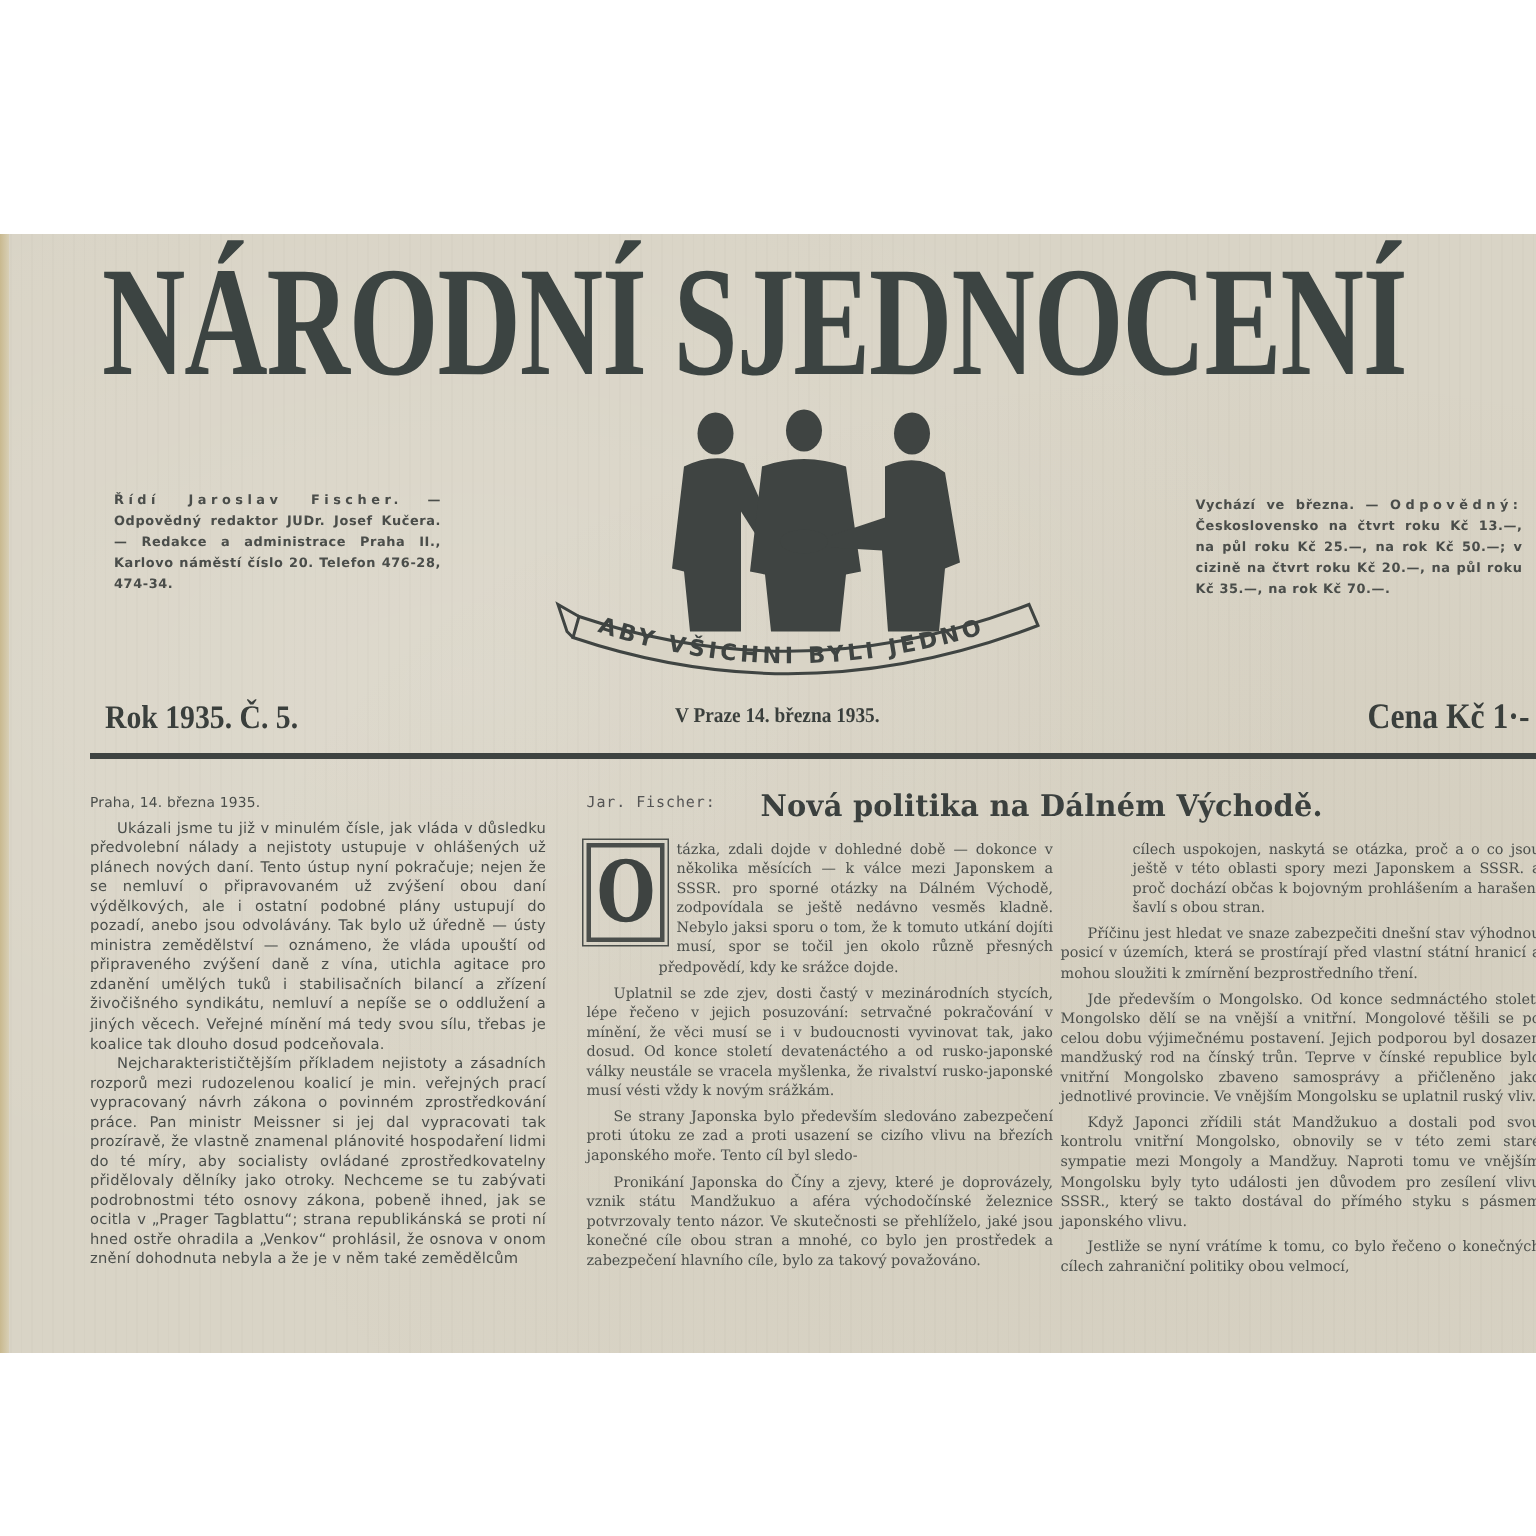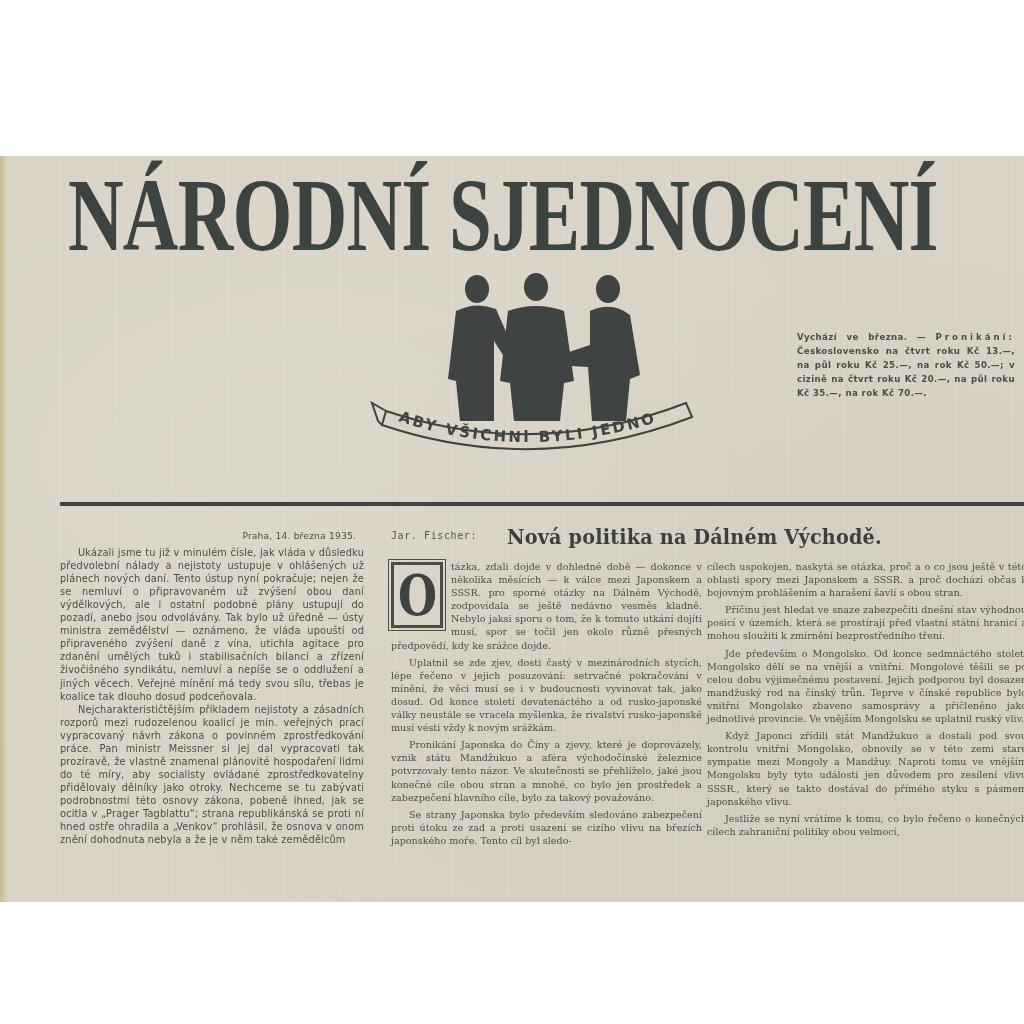--- a/index.html
+++ b/index.html
@@ -47,21 +47,21 @@
       position: absolute; left: 60px; top: 346px; width: 964px; height: 4px; background: #3e4341;
     }
     .col {
       position: absolute; color: #4a4e4b; text-align: justify;
     }
     .col1 {
       left: 60px; top: 373px; width: 304px;
       font-family: "DejaVu Sans", sans-serif; font-size: 9.8px; line-height: 13.05px;
       letter-spacing: 0.15px;
     }
-    .col1 .place { text-align: right; padding-right: 8px; font-size: 9.2px; margin-bottom: 4px; }
+    .col1 .place { text-align: left; padding-right: 8px; font-size: 9.2px; margin-bottom: 4px; }
     .col1 p { margin: 0; text-indent: 18px; }
     .article-head {
       position: absolute; left: 391px; top: 371px; width: 630px; height: 30px;
     }
     .byline-text {
       position: absolute; left: 0; top: 3px; font-family: "DejaVu Sans Mono", monospace;
       font-size: 10px; color: #555; letter-spacing: 0.6px;
     }
     .headline {
       position: absolute; left: 116px; top: -2px; font-family: "DejaVu Serif", serif;
@@ -76,30 +76,31 @@
     .serif-col p { margin: 0; text-indent: 18px; }
     .serif-col p.gap { margin-top: 4px; }
     .dropcap {
       float: left; width: 46px; height: 60px; margin: 2px 8px 2px 0;
       border: 3px solid #4a4e4b; outline: 1px solid #4a4e4b; outline-offset: 2px;
       display: flex; align-items: center; justify-content: center;
       font-family: "DejaVu Serif", serif; font-weight: bold; font-size: 56px; color: #3e4341;
       line-height: 1;
     }
     .dropcap span { display: inline-block; transform: scaleX(0.8); }
-    .first-p { text-indent: 0 !important; }
+    .first-p { text-indent: 0 !important; padding-left: 48px; }
   </style>
 </head>
 <body>
 
 <div class="paper">
   <div class="left-edge"></div>
 
   <div class="masthead">NÁRODNÍ SJEDNOCENÍ</div>
 
+  <div class="imprint left"><span class="sp">Řídí Jaroslav Fischer.</span><span> — Odpovědný redaktor JUDr. Josef Kučera. — Redakce a administrace Praha II., Karlovo náměstí číslo 20. Telefon 476-28, 474-34.</span></div>
 
   <div class="emblem">
     <svg width="336" height="180" viewBox="0 0 336 180">
       <g fill="#3f4442">
 
         <ellipse cx="109" cy="18" rx="12" ry="14"></ellipse>
         <path d="M88 40 Q108 30 128 38 L150 88 L140 92 L126 70 L126 150 L92 150 L88 110 L80 108 Z"></path>
 
         <ellipse cx="168" cy="16" rx="12" ry="14"></ellipse>
         <path d="M140 40 Q168 30 196 40 L206 110 L196 112 L192 150 L146 150 L142 112 L132 110 Z"></path>
@@ -112,43 +113,48 @@
 
       <path d="M18 140 Q168 190 318 132 L324 146 Q168 206 14 154 Z" fill="#d9d4c6" stroke="#3f4442" stroke-width="2"></path>
       <path d="M18 140 L4 132 L10 150 L14 154" fill="none" stroke="#3f4442" stroke-width="2"></path>
       <path id="ribbonPath" d="M30 150 Q168 196 316 142" fill="none"></path>
       <text font-family="DejaVu Sans, sans-serif" font-size="15" font-weight="bold" fill="#3f4442" letter-spacing="2.5">
         <textPath href="#ribbonPath">ABY VŠICHNI BYLI JEDNO</textPath>
       </text>
     </svg>
   </div>
 
-  <div class="imprint right"><span>Vychází ve března. — </span><span class="sp">Pronikání:</span><span> Československo na čtvrt roku Kč 13.—, na půl roku Kč 25.—, na rok Kč 50.—; v cizině na čtvrt roku Kč 20.—, na půl roku Kč 35.—, na rok Kč 70.—.</span></div>
+  <div class="imprint right"><span>Vychází ve března. — </span><span class="sp">Odpovědný:</span><span> Československo na čtvrt roku Kč 13.—, na půl roku Kč 25.—, na rok Kč 50.—; v cizině na čtvrt roku Kč 20.—, na půl roku Kč 35.—, na rok Kč 70.—.</span></div>
 
+  <div class="dateline-row">
+    <span class="dl-left">Rok 1935. Č. 5.</span>
+    <span class="dl-mid">V Praze 14. března 1935.</span>
+    <span class="dl-right">Cena Kč 1·-</span>
+  </div>
   <div class="rule"></div>
 
   <div class="col col1">
     <div class="place">Praha, 14. března 1935.</div>
     <p>Ukázali jsme tu již v minulém čísle, jak vláda v důsledku předvolební nálady a nejistoty ustupuje v ohlášených už plánech nových daní. Tento ústup nyní pokračuje; nejen že se nemluví o připravovaném už zvýšení obou daní výdělkových, ale i ostatní podobné plány ustupují do pozadí, anebo jsou odvolávány. Tak bylo už úředně — ústy ministra zemědělství — oznámeno, že vláda upouští od připraveného zvýšení daně z vína, utichla agitace pro zdanění umělých tuků i stabilisačních bilancí a zřízení živočišného syndikátu, nemluví a nepíše se o oddlužení a jiných věcech. Veřejné mínění má tedy svou sílu, třebas je koalice tak dlouho dosud podceňovala.</p>
     <p>Nejcharakterističtějším příkladem nejistoty a zásadních rozporů mezi rudozelenou koalicí je min. veřejných prací vypracovaný návrh zákona o povinném zprostředkování práce. Pan ministr Meissner si jej dal vypracovati tak prozíravě, že vlastně znamenal plánovité hospodaření lidmi do té míry, aby socialisty ovládané zprostředkovatelny přidělovaly dělníky jako otroky. Nechceme se tu zabývati podrobnostmi této osnovy zákona, pobeně ihned, jak se ocitla v „Prager Tagblattu“; strana republikánská se proti ní hned ostře ohradila a „Venkov“ prohlásil, že osnova v onom znění dohodnuta nebyla a že je v něm také zemědělcům</p>
   </div>
 
   <div class="article-head">
     <span class="byline-text">Jar. Fischer:</span>
     <span class="headline">Nová politika na Dálném Východě.</span>
   </div>
 
   <div class="col col2 serif-col">
     <div class="dropcap">
         <span>O</span>
       </div>
     <p class="first-p">tázka, zdali dojde v dohledné době — dokonce v několika měsících — k válce mezi Japonskem a SSSR. pro sporné otázky na Dálném Východě, zodpovídala se ještě nedávno vesměs kladně. Nebylo jaksi sporu o tom, že k tomuto utkání dojíti musí, spor se točil jen okolo různě přesných předpovědí, kdy ke srážce dojde.</p>
     <p class="gap">Uplatnil se zde zjev, dosti častý v mezinárodních stycích, lépe řečeno v jejich posuzování: setrvačné pokračování v mínění, že věci musí se i v budoucnosti vyvinovat tak, jako dosud. Od konce století devatenáctého a od rusko-japonské války neustále se vracela myšlenka, že rivalství rusko-japonské musí vésti vždy k novým srážkám.</p>
+    <p class="gap">Se strany Japonska bylo především sledováno zabezpečení proti útoku ze zad a proti usazení se cizího vlivu na březích japonského moře. Tento cíl byl sledo-</p>
     <p class="gap">Pronikání Japonska do Číny a zjevy, které je doprovázely, vznik státu Mandžukuo a aféra východočínské železnice potvrzovaly tento názor. Ve skutečnosti se přehlíželo, jaké jsou konečné cíle obou stran a mnohé, co bylo jen prostředek a zabezpečení hlavního cíle, bylo za takový považováno.</p>
-    <p class="gap">Se strany Japonska bylo především sledováno zabezpečení proti útoku ze zad a proti usazení se cizího vlivu na březích japonského moře. Tento cíl byl sledo-</p>
   </div>
 
   <div class="col col3 serif-col">
     <p class="first-p">cílech uspokojen, naskytá se otázka, proč a o co jsou ještě v této oblasti spory mezi Japonskem a SSSR. a proč dochází občas k bojovným prohlášením a harašení šavlí s obou stran.</p>
     <p class="gap">Příčinu jest hledat ve snaze zabezpečiti dnešní stav výhodnou posicí v územích, která se prostírají před vlastní státní hranicí a mohou sloužiti k zmírnění bezprostředního tření.</p>
     <p class="gap">Jde především o Mongolsko. Od konce sedmnáctého století Mongolsko dělí se na vnější a vnitřní. Mongolové těšili se po celou dobu výjimečnému postavení. Jejich podporou byl dosazen mandžuský rod na čínský trůn. Teprve v čínské republice bylo vnitřní Mongolsko zbaveno samosprávy a přičleněno jako jednotlivé provincie. Ve vnějším Mongolsku se uplatnil ruský vliv.</p>
     <p class="gap">Když Japonci zřídili stát Mandžukuo a dostali pod svou kontrolu vnitřní Mongolsko, obnovily se v této zemi staré sympatie mezi Mongoly a Mandžuy. Naproti tomu ve vnějším Mongolsku byly tyto události jen důvodem pro zesílení vlivu SSSR., který se takto dostával do přímého styku s pásmem japonského vlivu.</p>
     <p class="gap">Jestliže se nyní vrátíme k tomu, co bylo řečeno o konečných cílech zahraniční politiky obou velmocí,</p>
   </div>
 </div>

